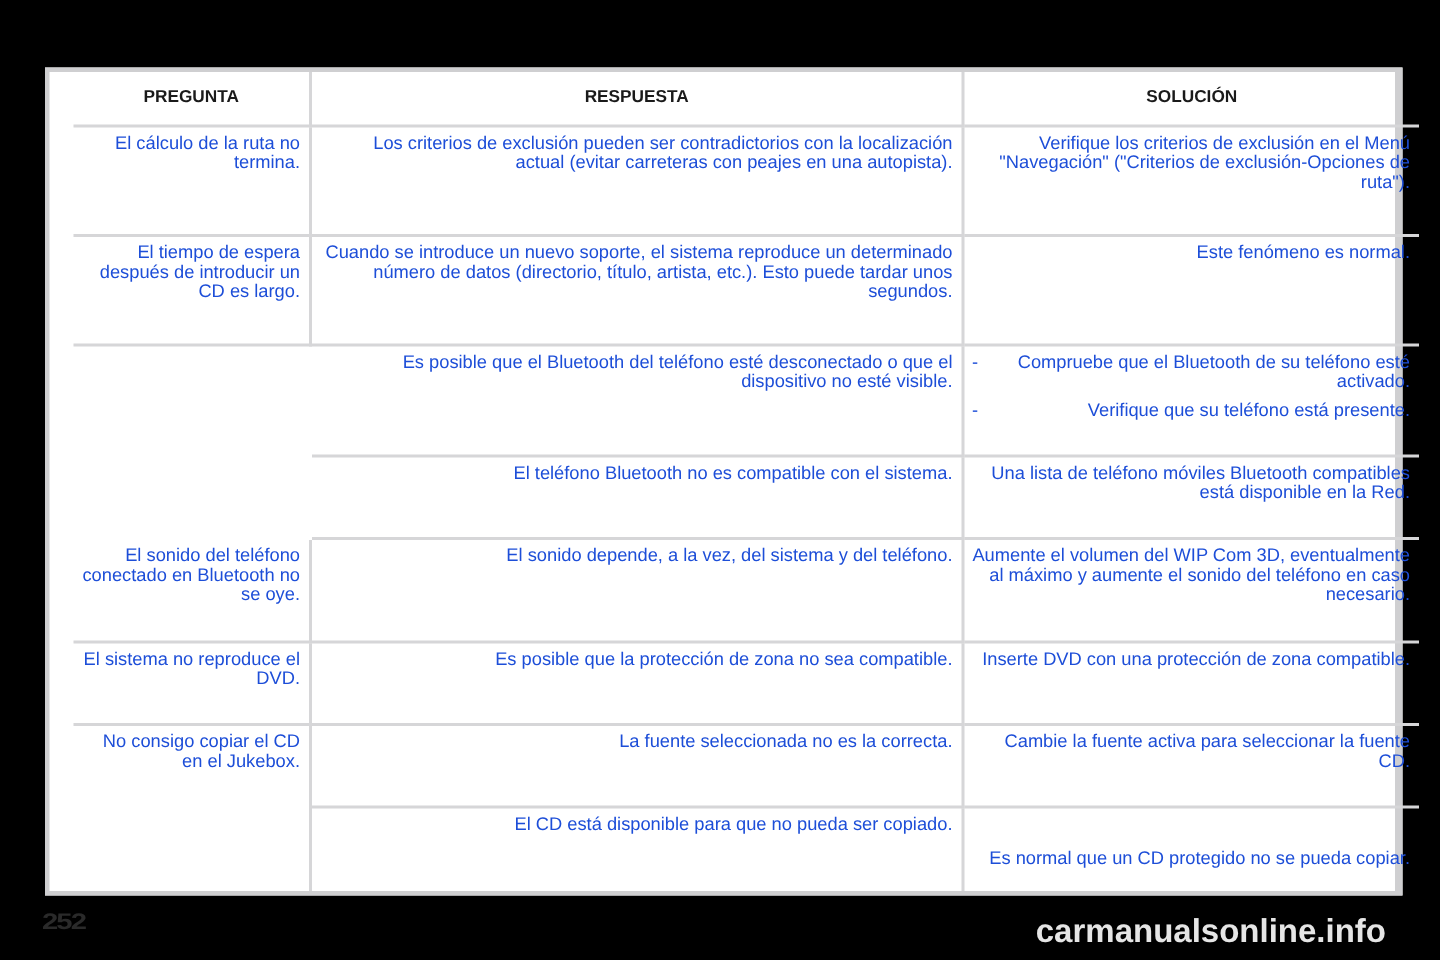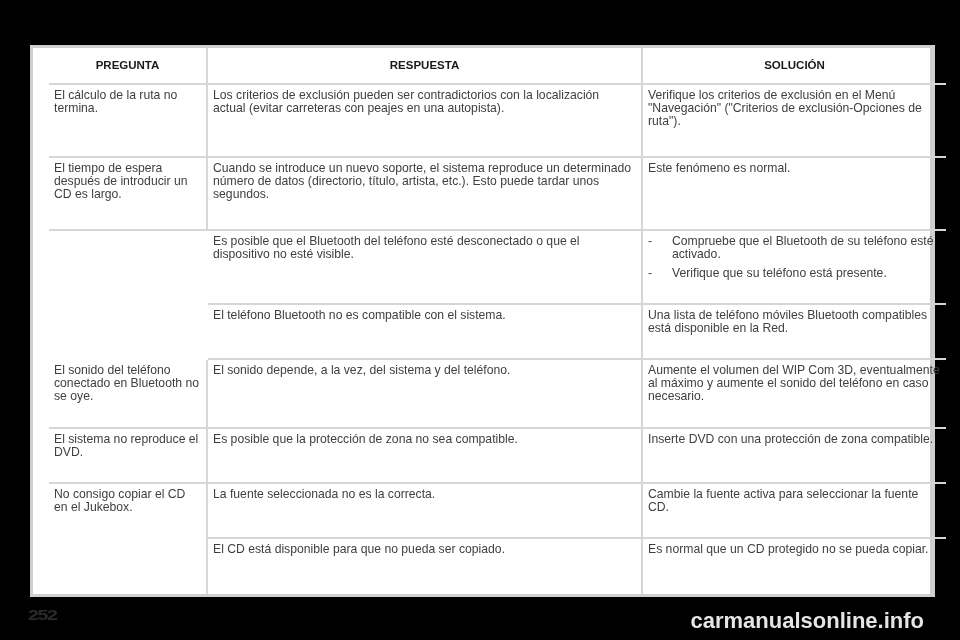--- a/index.html
+++ b/index.html
@@ -13,21 +13,21 @@
   }
   .grid {
     position:absolute; left:16px; top:0; width:897px; height:634px;
     display:grid;
     grid-template-columns: 159px 435px 303px;
     grid-template-rows: 37px 73px 73px 74px 55px 69px 55px 55px 55px;
   }
   .cell {
     border-right:2px solid #d6d6d8; border-bottom:2px solid #d6d6d8;
     box-sizing:border-box; padding:4px 6px 0 5px;
-    font-size:12.2px; line-height:13px; color:#404040;
+    font-size:12.2px; line-height:13px; color:#1d4ed8;text-align:right;
   }
   .cell.last-col { border-right:none; }
   .cell.last-row { border-bottom:none; }
   .hdr {
     font-weight:bold; font-size:11.5px; text-align:center; display:flex;
     align-items:center; justify-content:center; padding:0; color:#1a1a1a;
   }
   .bullet-list { margin:0; padding:0; list-style:none; }
   .bullet-list li { position:relative; padding-left:24px; margin-bottom:6px; }
   .bullet-list li .dash { position:absolute; left:0; top:0; }
@@ -79,18 +79,18 @@
     <div class="cell last-col" style="grid-column:3;grid-row:6;">Aumente el volumen del WIP Com 3D, eventualmente al máximo y aumente el sonido del teléfono en caso necesario.</div>
 
     <div class="cell" style="grid-column:1;grid-row:7;">El sistema no reproduce el DVD.</div>
     <div class="cell" style="grid-column:2;grid-row:7;">Es posible que la protección de zona no sea compatible.</div>
     <div class="cell last-col" style="grid-column:3;grid-row:7;">Inserte DVD con una protección de zona compatible.</div>
 
     <div class="cell last-row" style="grid-column:1;grid-row:8 / span 2;">No consigo copiar el CD en el Jukebox.</div>
     <div class="cell" style="grid-column:2;grid-row:8;">La fuente seleccionada no es la correcta.</div>
     <div class="cell last-col" style="grid-column:3;grid-row:8;">Cambie la fuente activa para seleccionar la fuente CD.</div>
     <div class="cell last-row" style="grid-column:2;grid-row:9;">El CD está disponible para que no pueda ser copiado.</div>
-    <div class="cell last-col last-row" style="grid-column:3;grid-row:9;">Es normal que un CD protegido no se pueda copiar.</div>
+    <div class="cell last-col last-row" style="grid-column:3;grid-row:9;margin-top:23px;">Es normal que un CD protegido no se pueda copiar.</div>
   </div>
 </div>
 
 <div class="page-number">252</div>
 <div class="watermark">carmanualsonline.info</div>
 
 </body></html>

